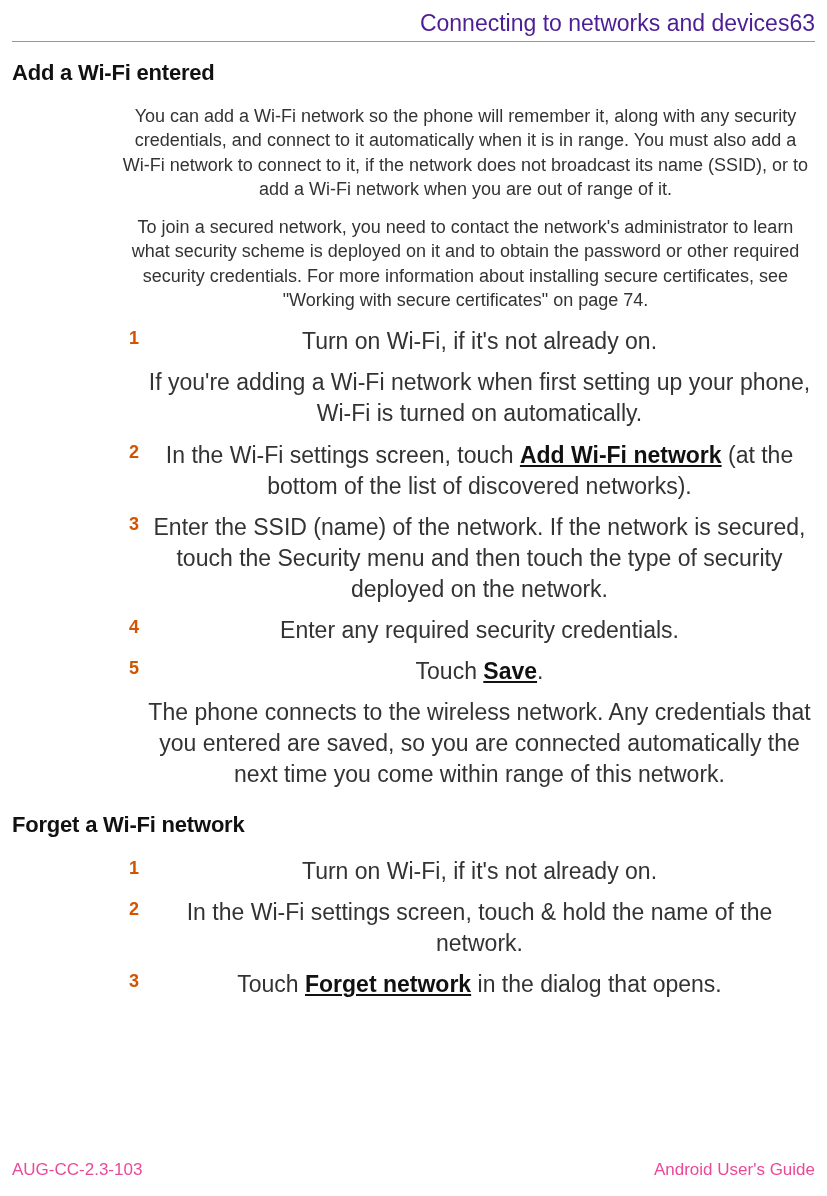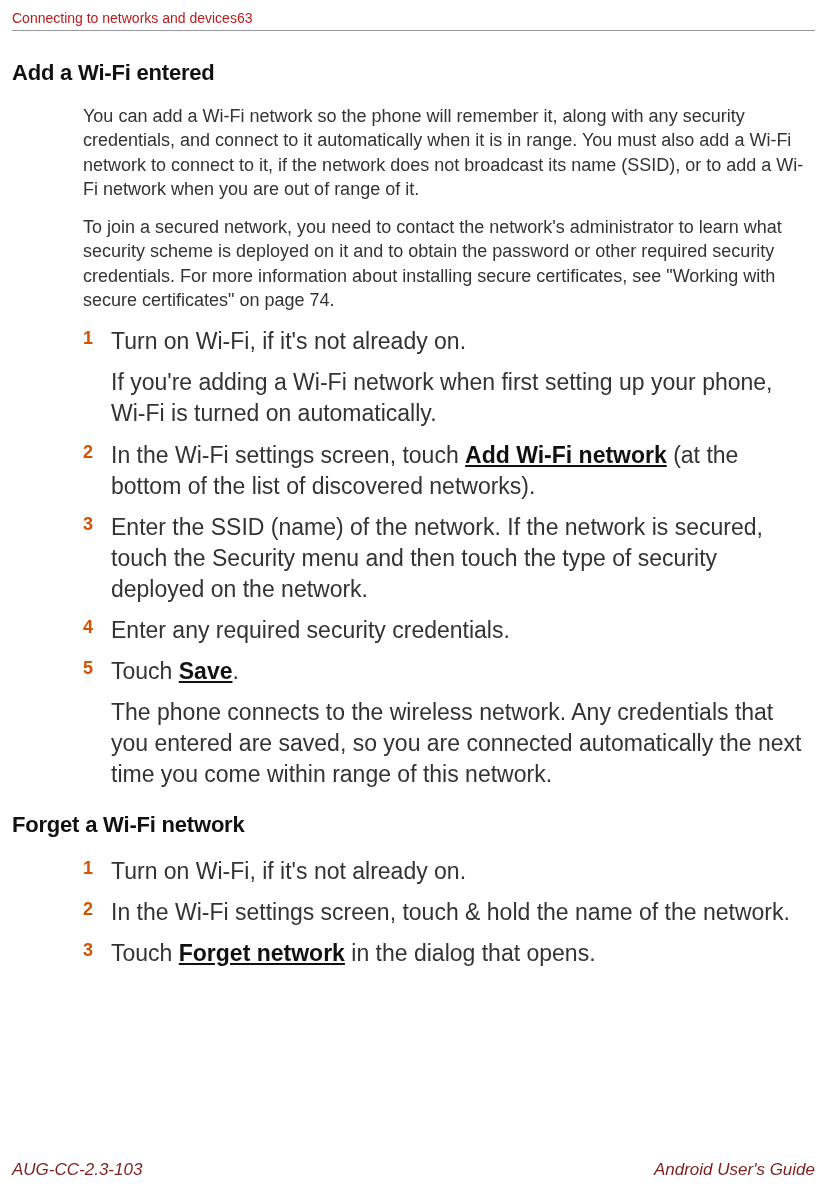--- a/index.html
+++ b/index.html
@@ -18,43 +18,44 @@
     width: 827px;
     height: 1196px;
     box-sizing: border-box;
   }
   .header {
     position: absolute;
     top: 10px;
     left: 12px;
     right: 12px;
     display: flex;
-    justify-content: flex-start;
-    font-size: 14px;
+    justify-content: flex-end;
+    font-size: 23px;
     font-weight: 300;
-    color: #b91c1c;
+    color: #4c1d95;
     padding-bottom: 4px;
     border-bottom: 1px solid #999;
   }
   .content {
     position: absolute;
     top: 60px;
     left: 12px;
     right: 12px;
   }
   h2.section-title {
     font-size: 22px;
     font-weight: 700;
     margin: 0 0 18px 0;
     color: #111;
     letter-spacing: -0.2px;
   }
   .indent-block {
-    margin-left: 71px;
+    margin-left: 108px;
     margin-right: 4px;
+    text-align: center;
   }
   p.body {
     font-size: 18px;
     line-height: 1.35;
     font-weight: 300;
     margin: 0 0 14px 0;
     color: #333;
   }
   ol.steps {
     list-style: none;
@@ -92,22 +93,21 @@
   }
   .footer {
     position: absolute;
     bottom: 16px;
     left: 12px;
     right: 12px;
     display: flex;
     justify-content: space-between;
     font-size: 17px;
     font-weight: 300;
-    color: #7f1d1d;
-    font-style: italic;
+    color: #ec4899;
   }
 </style>
 </head>
 <body>
 
 <div class="page">
 
   <div class="header">
     <span>Connecting to networks and devices</span>
     <span>63</span>

